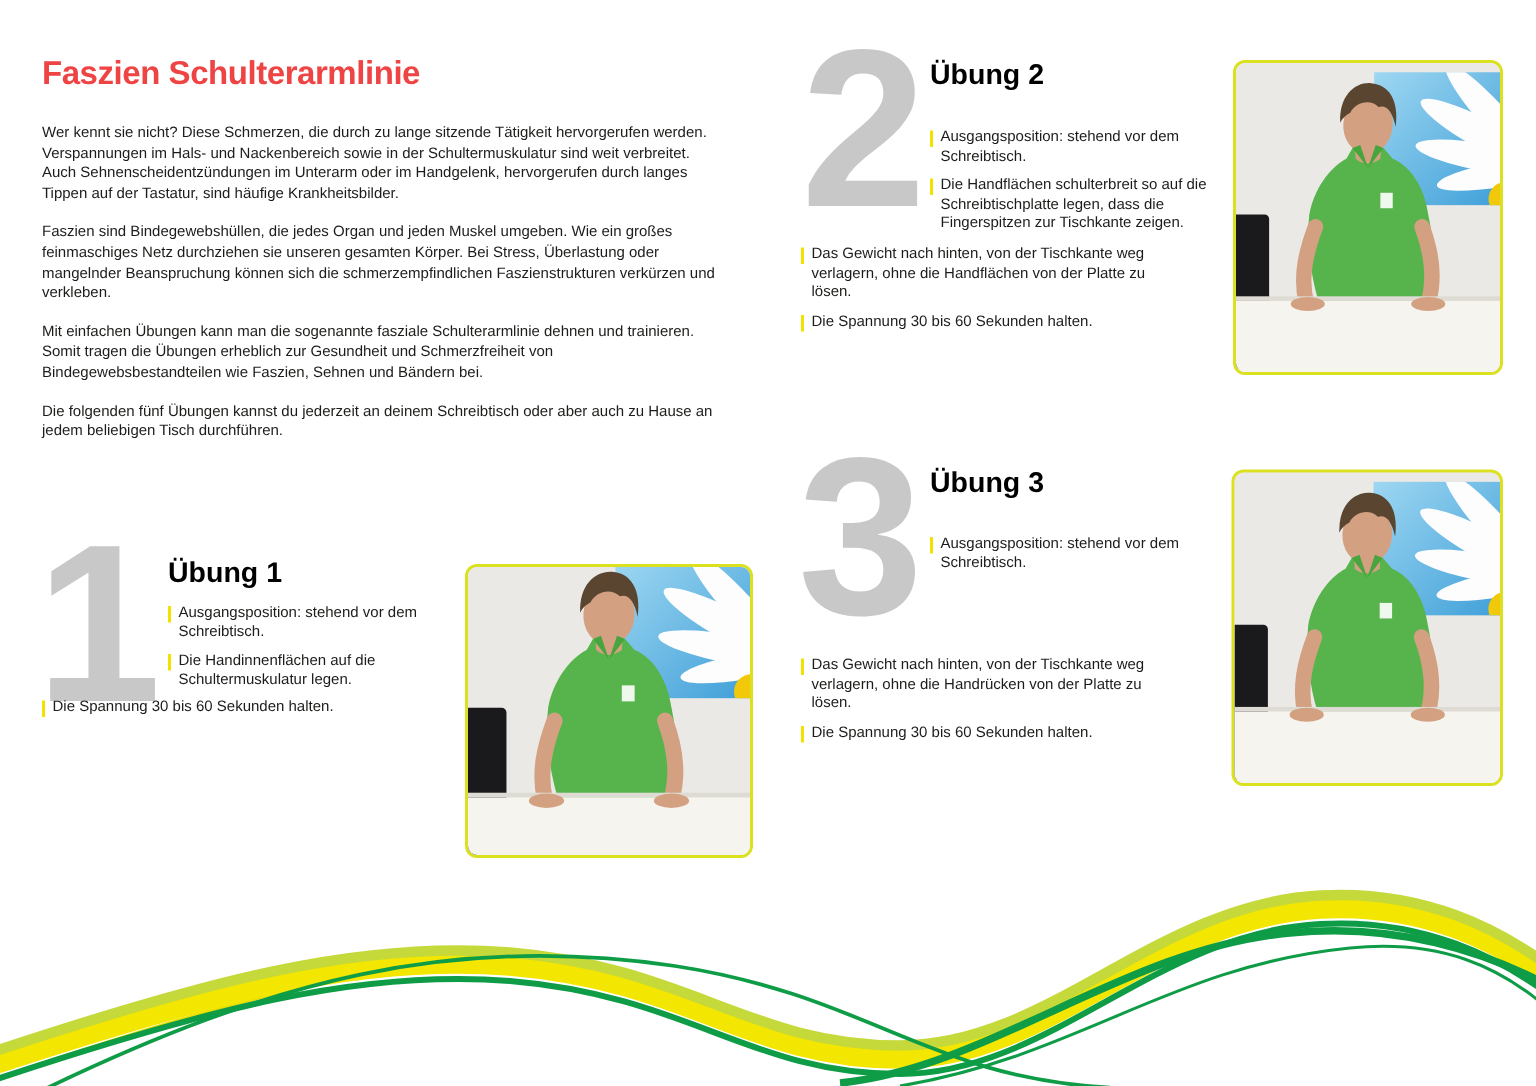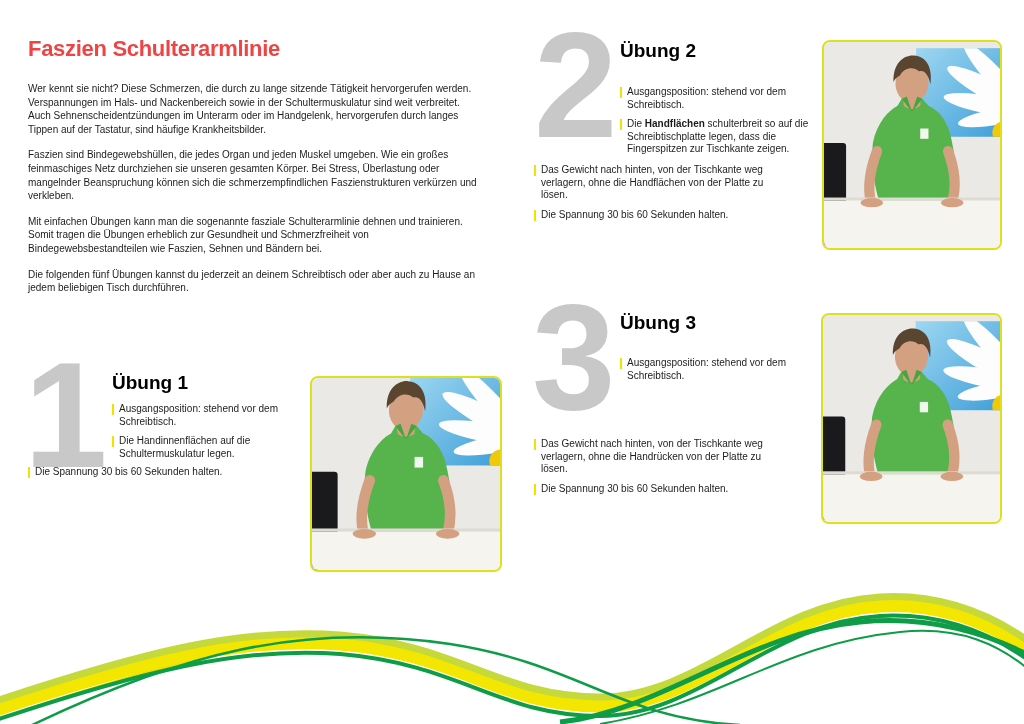--- a/index.html
+++ b/index.html
@@ -26,21 +26,21 @@
   .side-list{position:absolute;width:192px;}
   .ex-1 .side-list{left:84px;top:47px;}
   .ex-2 .side-list{left:88px;top:58px;}
   .ex-3 .side-list{left:88px;top:57px;}
   .full-list{position:absolute;}
   .ex-1 .full-list{left:0;top:110px;width:288px;}
   .ex-2 .full-list{left:2px;top:136px;width:252px;}
   .ex-3 .full-list{left:2px;top:138px;width:252px;}
   .item{display:flex;align-items:flex-start;margin:0 0 7px 0;font-size:10px;line-height:12.6px;}
   .bar{width:2px;height:11px;background:#f3e200;margin:1px 5px 0 0;flex:none;}
-  .item b{font-weight:bold;text-align:right;}
+  .item b{font-weight:normal;text-align:right;}
   
   .photo{position:absolute;border:2px solid #dce11f;border-radius:8px;overflow:hidden;
          background:#ebe9e5;margin:0;padding:0;}
   .photo-1{left:310px;top:376px;width:188px;height:192px;}
   .photo-2{left:822px;top:40px;width:176px;height:206px;}
   .photo-3{left:821px;top:313px;width:177px;height:207px;}
   .photo svg{display:block;width:100%;height:100%;}
   
   .wave{position:absolute;left:0;bottom:0;width:1024px;height:140px;}
 </style>

